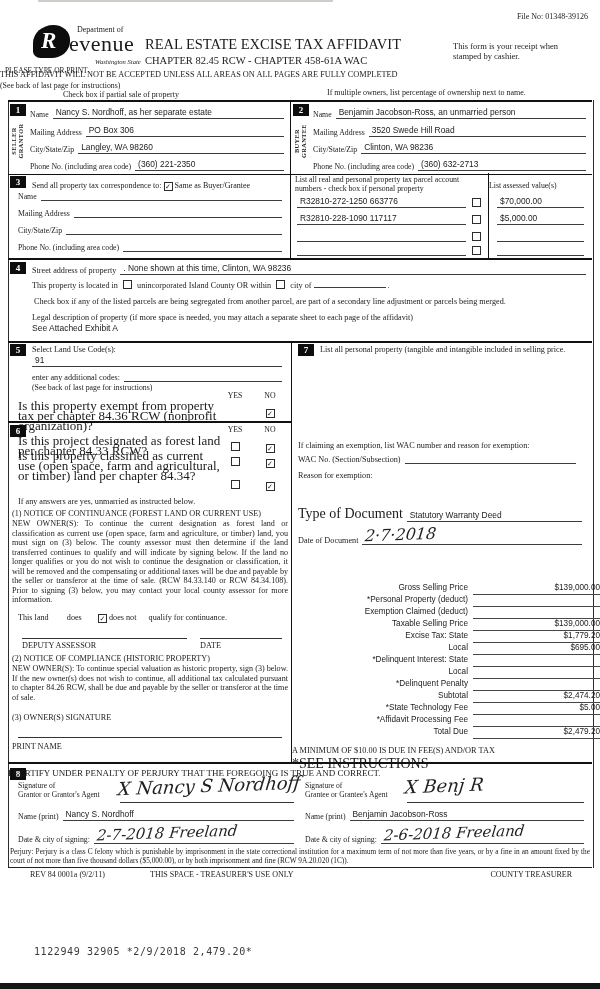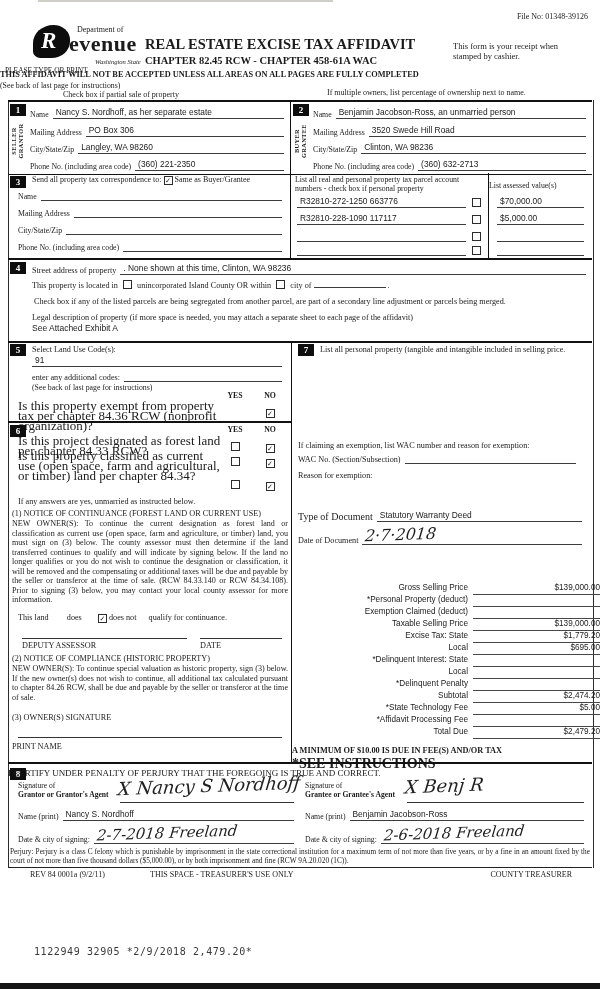--- a/index.html
+++ b/index.html
@@ -1,21 +1,21 @@
 <!DOCTYPE html>
 <html><head>
 <meta charset="utf-8">
 <style>
   html,body{margin:0;padding:0;background:#e9e7e2}
   #page{position:relative;width:600px;height:989px;background:#ffffff;overflow:hidden;
         font-family:"Liberation Serif",serif;color:#1b1b1b}
   .r{position:absolute}
   .san{font-family:"Liberation Sans",sans-serif}
   .mono{font-family:"DejaVu Sans Mono",monospace}
-  .b{font-weight:bold}.i{font-style:italic}.ctr{text-align:left}
+  .b{font-weight:normal}.i{font-style:italic}.ctr{text-align:left}
   .f73{font-size:7.3px}.f76{font-size:7.6px}.f78{font-size:7.8px}.f8{font-size:8px}
   .f82{font-size:8.2px}.f85{font-size:8.5px}.f9{font-size:9px}.f105{font-size:10.5px}
   .ul{border-bottom:1px solid #3c3c3c}
   .cb{display:inline-block;width:9px;height:9px;border:1px solid #2c2c2c;box-sizing:border-box;
       font:bold 7px/8px "DejaVu Sans",sans-serif;text-align:center;background:#fff;flex:none;vertical-align:-1px}
   .nb{position:absolute;width:16px;height:12px;background:#0d0d0d;color:#fff;
       font:bold 9px/12px "Liberation Serif",serif;text-align:center}
   .hw{font-family:"DejaVu Serif",serif;font-style:italic;color:#1f1f1f;display:inline-block;
       transform:rotate(-2deg) skewX(-8deg);white-space:nowrap}
   .side{position:absolute;transform:rotate(-90deg);transform-origin:left top;
@@ -115,21 +115,21 @@
       <div class="prow" style="top:54px">
         <span class="lab">Phone No. (including area code)</span>
         <span class="lin">(360) 632-2713</span>
       </div>
     </div>
   </div>
 
   <div class="r" style="left:8px;top:173px;width:584px;height:85px;border-bottom:2px solid #111;display:flex">
     <div style="width:282px;border-right:1px solid #111;position:relative">
       <span class="nb" style="left:2px;top:3px">3</span>
-      <div class="r f8" style="left:24px;top:2px;width:256px">
+      <div class="r f8" style="left:24px;top:8px;width:256px">
         <span>Send all property tax correspondence to:</span>
         <span class="cb">✓</span>
         <span>Same as Buyer/Grantee</span>
       </div>
       <div class="fld" style="left:10px;top:14px;width:264px;height:14px">
         <span class="lab">Name</span>
           <span class="lin"></span>
       </div>
       <div class="fld" style="left:10px;top:31px;width:264px;height:14px">
         <span class="lab">Mailing Address</span>
@@ -265,21 +265,21 @@
       <span class="nb" style="left:6px;top:3px">7</span>
       <div class="r f82" style="left:28px;top:4px;width:262px;line-height:9.6px">List all personal property (tangible and intangible included in selling price.</div>
       <div class="r f82" style="left:6px;top:100px">If claiming an exemption, list WAC number and reason for exemption:</div>
       <div class="fld" style="left:6px;top:110px;width:278px;height:13px">
         <span class="lab" style="font-size:8.2px">WAC No. (Section/Subsection)</span>
         <span class="lin"></span>
       </div>
       <div class="r f82" style="left:6px;top:130px">Reason for exemption:</div>
 
       <div class="fld" style="left:6px;top:168px;width:284px;height:13px">
-        <span class="lab" style="font-size:10px">Type of Document</span>
+        <span class="lab" style="font-size:14px">Type of Document</span>
         <span class="lin">Statutory Warranty Deed</span>
       </div>
       <div class="fld" style="left:6px;top:184px;width:284px;height:20px">
         <span class="lab" style="font-size:8.2px">Date of Document</span>
         <span class="lin" style="height:18px"><span class="hw" style="font-size:16px">2·7·2018</span></span>
       </div>
 
       <div class="mrow" style="top:242px">
           <div class="mlbl">Gross Selling Price</div>
           <div class="mval">$139,000.00</div>

